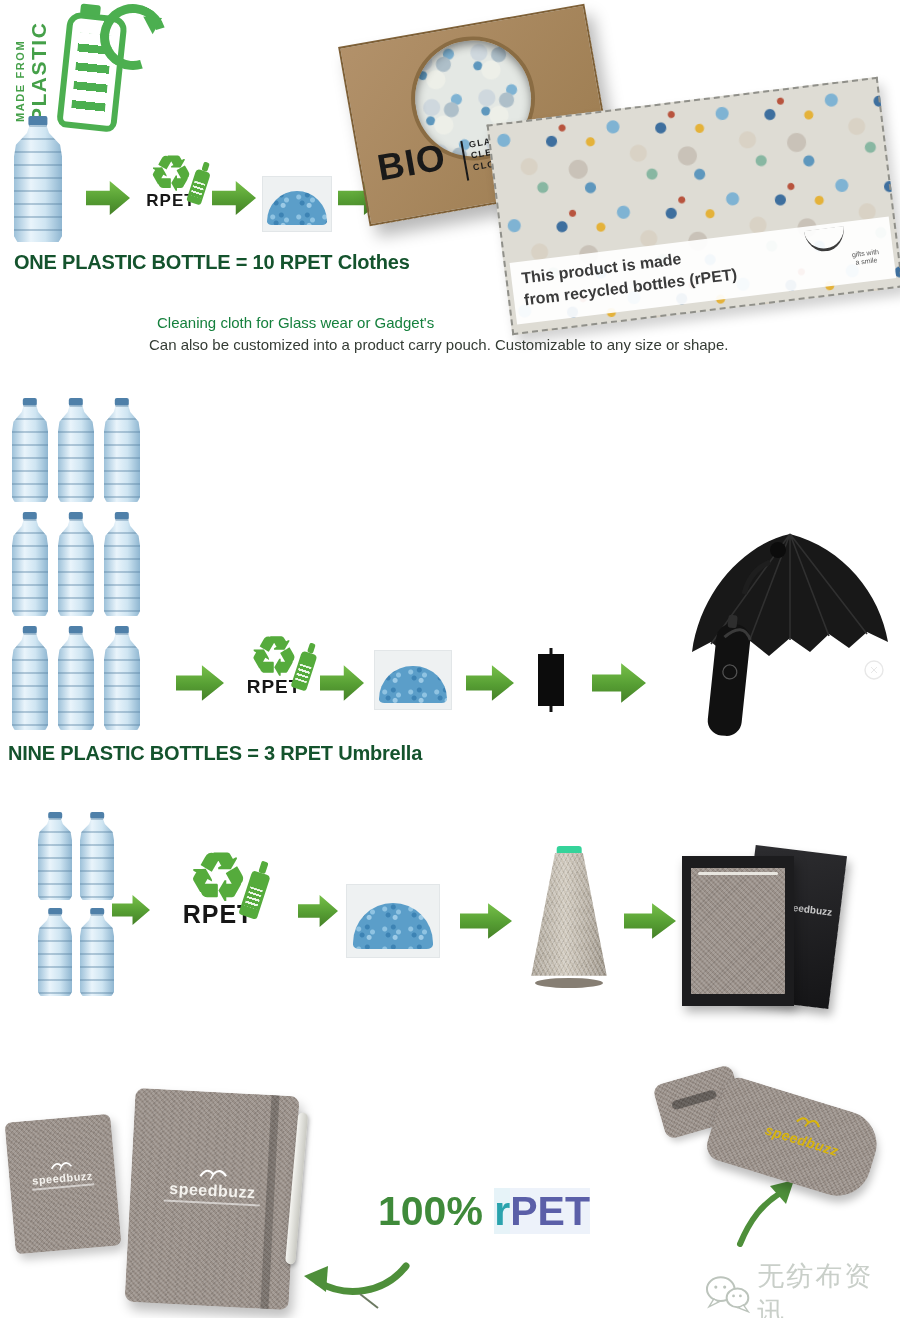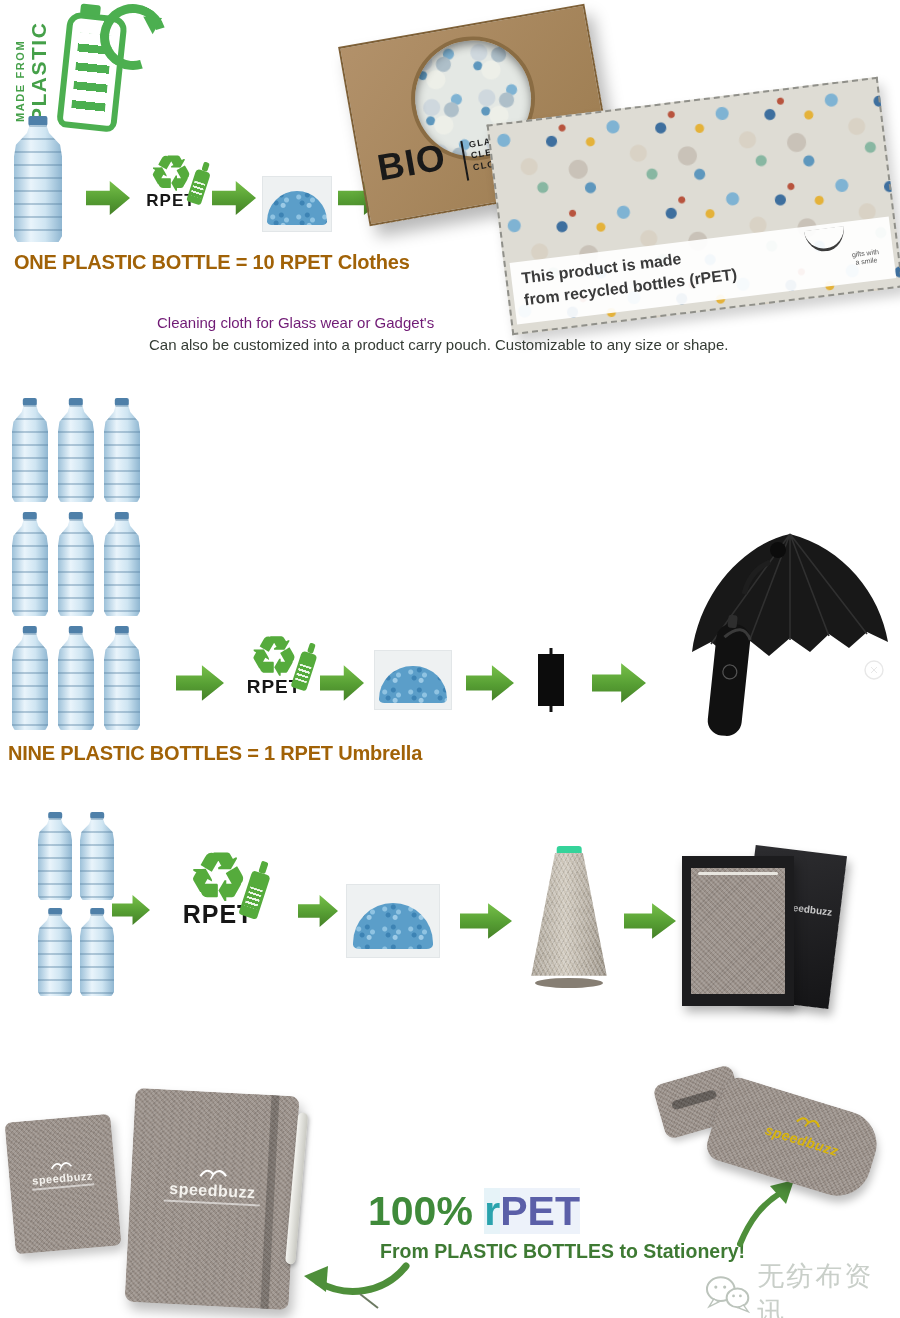--- a/index.html
+++ b/index.html
@@ -37,22 +37,22 @@
     background:
       radial-gradient(circle at 22% 30%,#8fc3e2 0 2px,transparent 3px),
       radial-gradient(circle at 55% 20%,#3d83b4 0 2px,transparent 3px),
       radial-gradient(circle at 75% 45%,#8fc3e2 0 2px,transparent 3px),
       radial-gradient(circle at 35% 60%,#3d83b4 0 2px,transparent 3px),
       radial-gradient(circle at 62% 72%,#9ccae6 0 2px,transparent 3px),
       #5b9ec9;
     background-size:26px 20px;}
 
   
-  .heading{font-weight:700;color:#a16207;font-size:20px;letter-spacing:-0.2px;white-space:nowrap;}
-  .caption{color:#701a75;font-size:15px;white-space:nowrap;}
+  .heading{font-weight:700;color:#14532d;font-size:20px;letter-spacing:-0.2px;white-space:nowrap;}
+  .caption{color:#15803d;font-size:15px;white-space:nowrap;}
 
   
   .biocard{background:linear-gradient(135deg,#b2916a,#9c7c50);border:2px solid #7e6037;
            box-shadow:6px 12px 16px rgba(0,0,0,.28);transform:rotate(-10deg);}
   .biohole{border-radius:50%;box-shadow:inset 0 4px 10px rgba(0,0,0,.45),0 0 0 4px #8a6c43;
     background:
       radial-gradient(circle at 28% 30%,#cfd8de 0 8px,transparent 9px),
       radial-gradient(circle at 62% 42%,#aebfc9 0 7px,transparent 8px),
       radial-gradient(circle at 44% 72%,#edefe8 0 9px,transparent 10px),
       radial-gradient(circle at 74% 22%,#7fb3d3 0 5px,transparent 6px),
@@ -248,21 +248,21 @@
     <circle cx="126" cy="30" r="8" fill="#0c0c0c"></circle>
     <path d="M118,42 q-20,8 -26,32" stroke="#1e1e1e" stroke-width="5" fill="none"></path>
     <g transform="rotate(6 78 160)">
       <rect x="60" y="104" width="34" height="112" rx="15" fill="#111111"></rect>
       <rect x="70" y="95" width="9" height="13" rx="3" fill="#2e2e2e"></rect>
       <path d="M68,118 q17,-18 26,0" stroke="#3a3a3a" stroke-width="3" fill="none"></path>
       <circle cx="77" cy="152" r="7" fill="none" stroke="#555555" stroke-width="1.2"></circle>
     </g>
   </svg>
 
-  <div class="abs heading" style="left:8px;top:742px;">NINE PLASTIC BOTTLES =  1 RPET Umbrella</div>
+  <div class="abs heading" style="left:8px;top:742px;">NINE PLASTIC BOTTLES =  3 RPET Umbrella</div>
 
   <div class="bottle" style="left:38px;top:812px;width:34px;height:88px;">
       <div class="cap"></div>
       <div class="bod"></div>
     </div>
   <div class="bottle" style="left:80px;top:812px;width:34px;height:88px;">
       <div class="cap"></div>
       <div class="bod"></div>
     </div>
   <div class="bottle" style="left:38px;top:908px;width:34px;height:88px;">
@@ -326,24 +326,23 @@
       <div class="nb-sub"></div>
     </div>
   </div>
 
   <svg class="abs" style="left:300px;top:1250px;" width="110" height="60" viewBox="0 0 110 60">
     <path d="M106,16 C84,44 46,48 18,32" stroke="#4e8f3a" stroke-width="7" fill="none" stroke-linecap="round"></path>
     <path d="M28,16 L4,26 L26,42 Z" fill="#4e8f3a"></path>
     <path d="M60,44 L78,58" stroke="#6c7a62" stroke-width="2"></path>
   </svg>
 
-  <div class="abs" style="left:368px;top:1188px;white-space:nowrap;">
+  <div class="abs" style="left:378px;top:1188px;white-space:nowrap;">
     <span class="pct">100%</span><span class="pct">&nbsp;</span><span class="rteal">r</span><span class="ppurple">PET</span>
   </div>
-  <div class="abs tagline" style="left:380px;top:1240px;">From PLASTIC BOTTLES to Stationery!</div>
 
   <svg class="abs" style="left:730px;top:1178px;" width="72" height="72" viewBox="0 0 72 72">
     <path d="M10,66 C20,42 32,26 52,14" stroke="#4e8f3a" stroke-width="6" fill="none" stroke-linecap="round"></path>
     <path d="M40,8 L64,2 L56,26 Z" fill="#4e8f3a"></path>
   </svg>
 
   <div class="abs fabric" style="left:658px;top:1074px;width:82px;height:56px;border-radius:10px;transform:rotate(-16deg);box-shadow:2px 4px 7px rgba(0,0,0,.22);">
     <div class="abs" style="left:14px;top:20px;width:46px;height:9px;background:rgba(0,0,0,.35);border-radius:5px;"></div>
   </div>
   <div class="abs fabric" style="left:712px;top:1096px;width:164px;height:86px;border-radius:16px 34px 34px 16px;transform:rotate(17deg);box-shadow:3px 6px 9px rgba(0,0,0,.25);">

